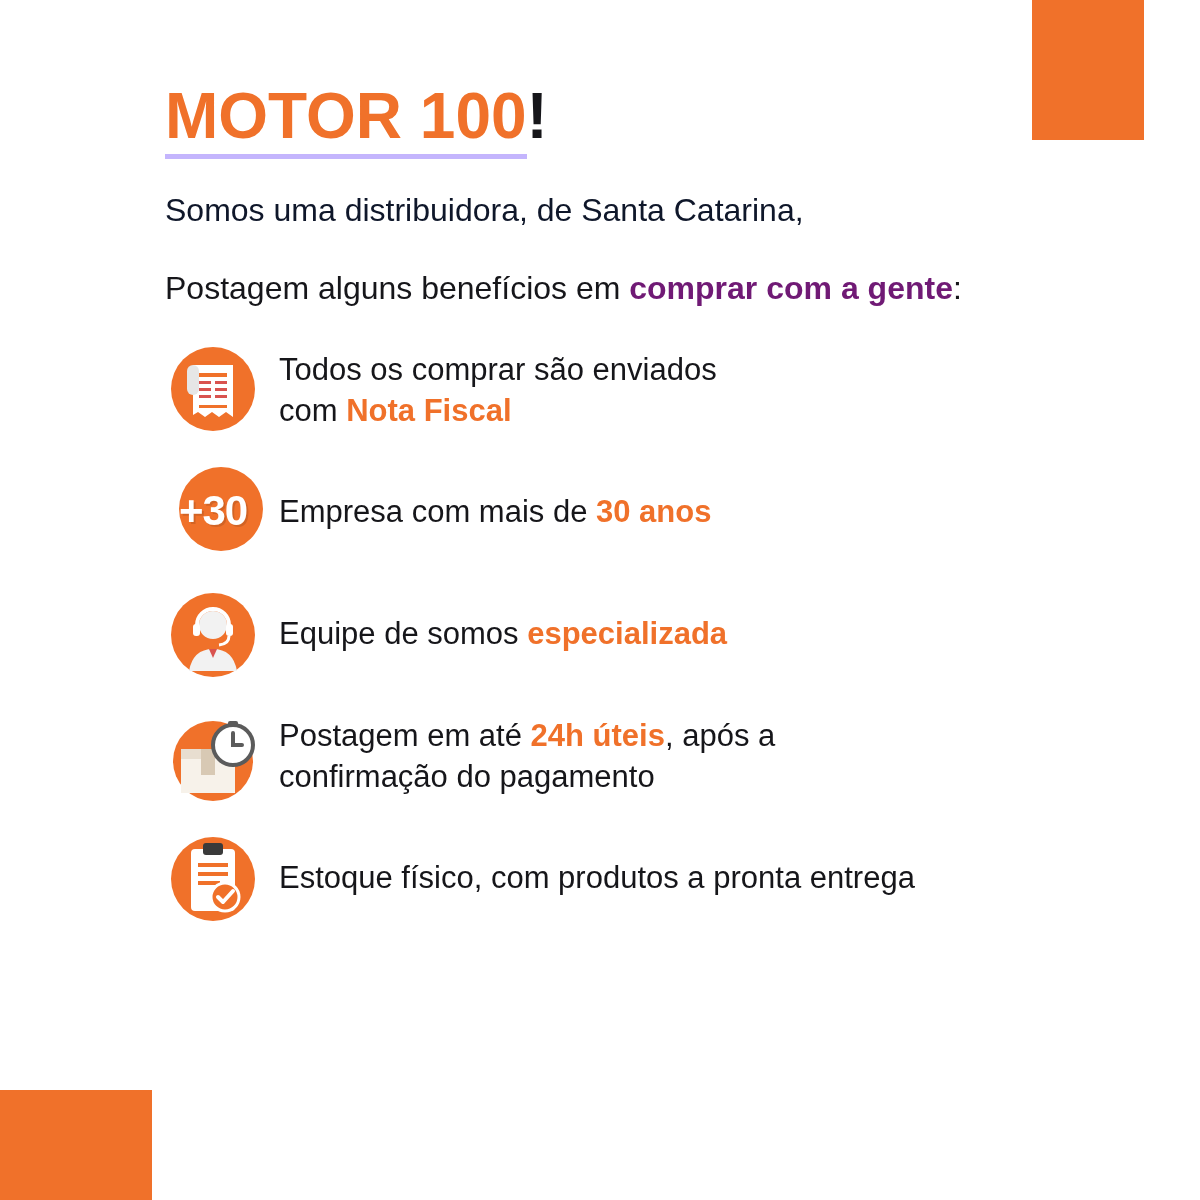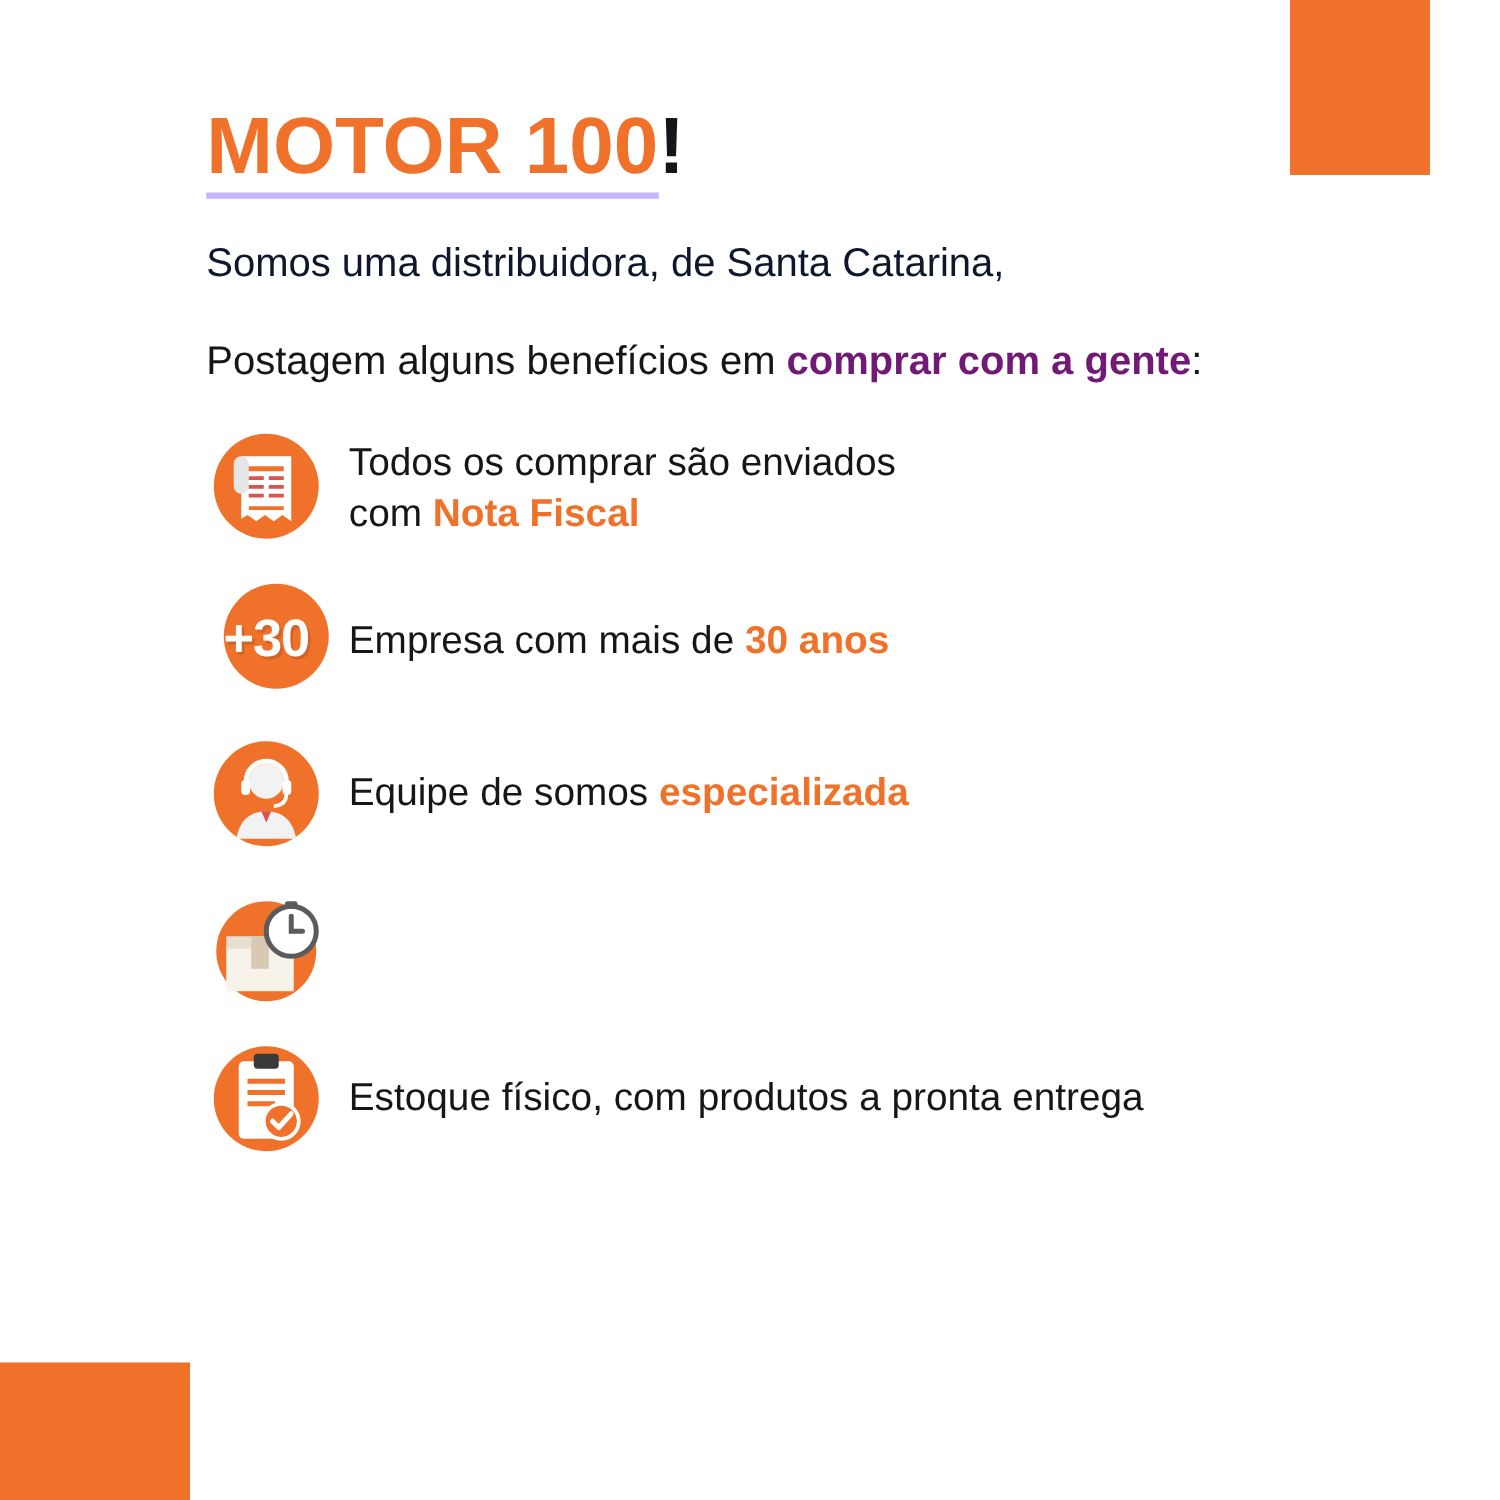--- a/index.html
+++ b/index.html
@@ -232,20 +232,24 @@
         <svg class="icon-svg" viewBox="0 0 96 96" aria-hidden="true">
           <circle cx="48" cy="52" r="40" fill="#f0712a"></circle>
           <rect x="16" y="48" width="54" height="36" fill="#f7f2ea"></rect>
           <rect x="16" y="40" width="54" height="10" fill="#e8ded0"></rect>
           <rect x="36" y="40" width="14" height="26" fill="#d8c9b4"></rect>
           <circle cx="68" cy="36" r="20" fill="#ffffff" stroke="#5b5b5b" stroke-width="4"></circle>
           <rect x="63" y="12" width="10" height="6" rx="2" fill="#5b5b5b"></rect>
           <path d="M68 24 v12 h9" stroke="#5b5b5b" stroke-width="4" fill="none" stroke-linecap="round"></path>
         </svg>
       </span>
+      <span class="benefit-text">
+        <span>Postagem em até </span><span class="hl">24h úteis</span><span>, após a</span><br>
+        <span>confirmação do pagamento</span>
+      </span>
     </li>
 
     <li class="benefit">
       <span class="benefit-icon">
         <svg class="icon-svg" viewBox="0 0 96 96" aria-hidden="true">
           <circle cx="48" cy="48" r="42" fill="#f0712a"></circle>
           <rect x="26" y="18" width="44" height="62" rx="4" fill="#ffffff"></rect>
           <rect x="38" y="12" width="20" height="12" rx="3" fill="#3a3a3a"></rect>
           <rect x="33" y="32" width="30" height="4" fill="#f0712a"></rect>
           <rect x="33" y="41" width="30" height="4" fill="#f0712a"></rect>

